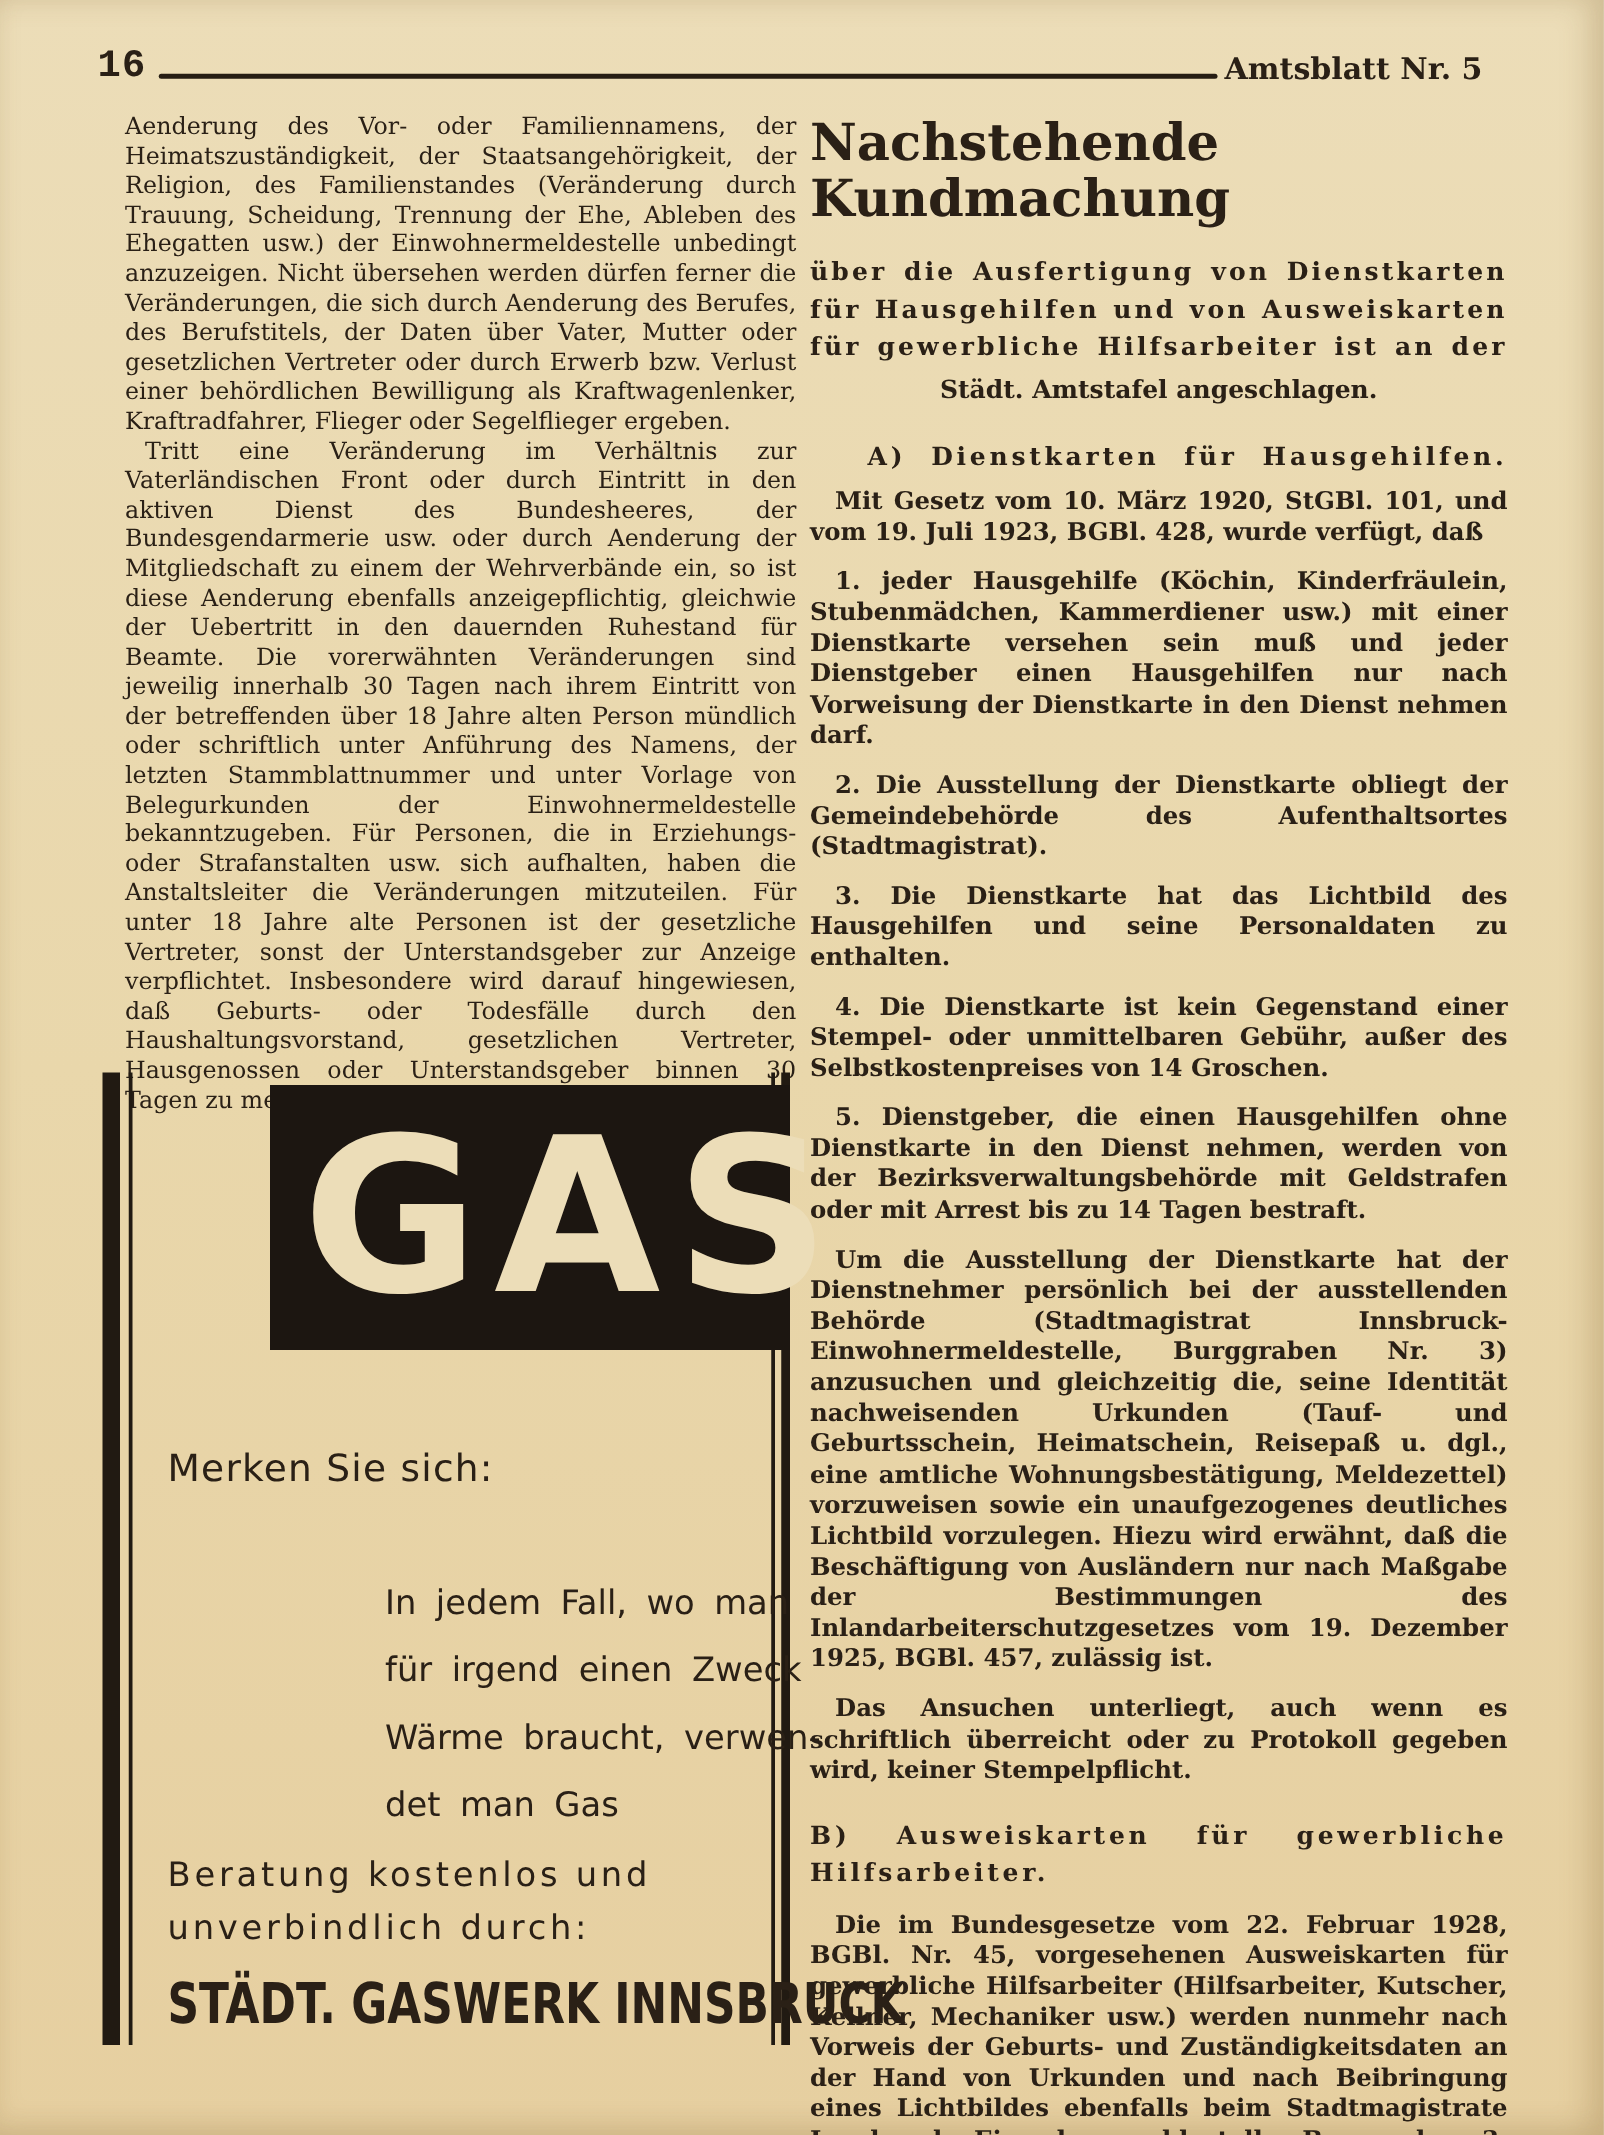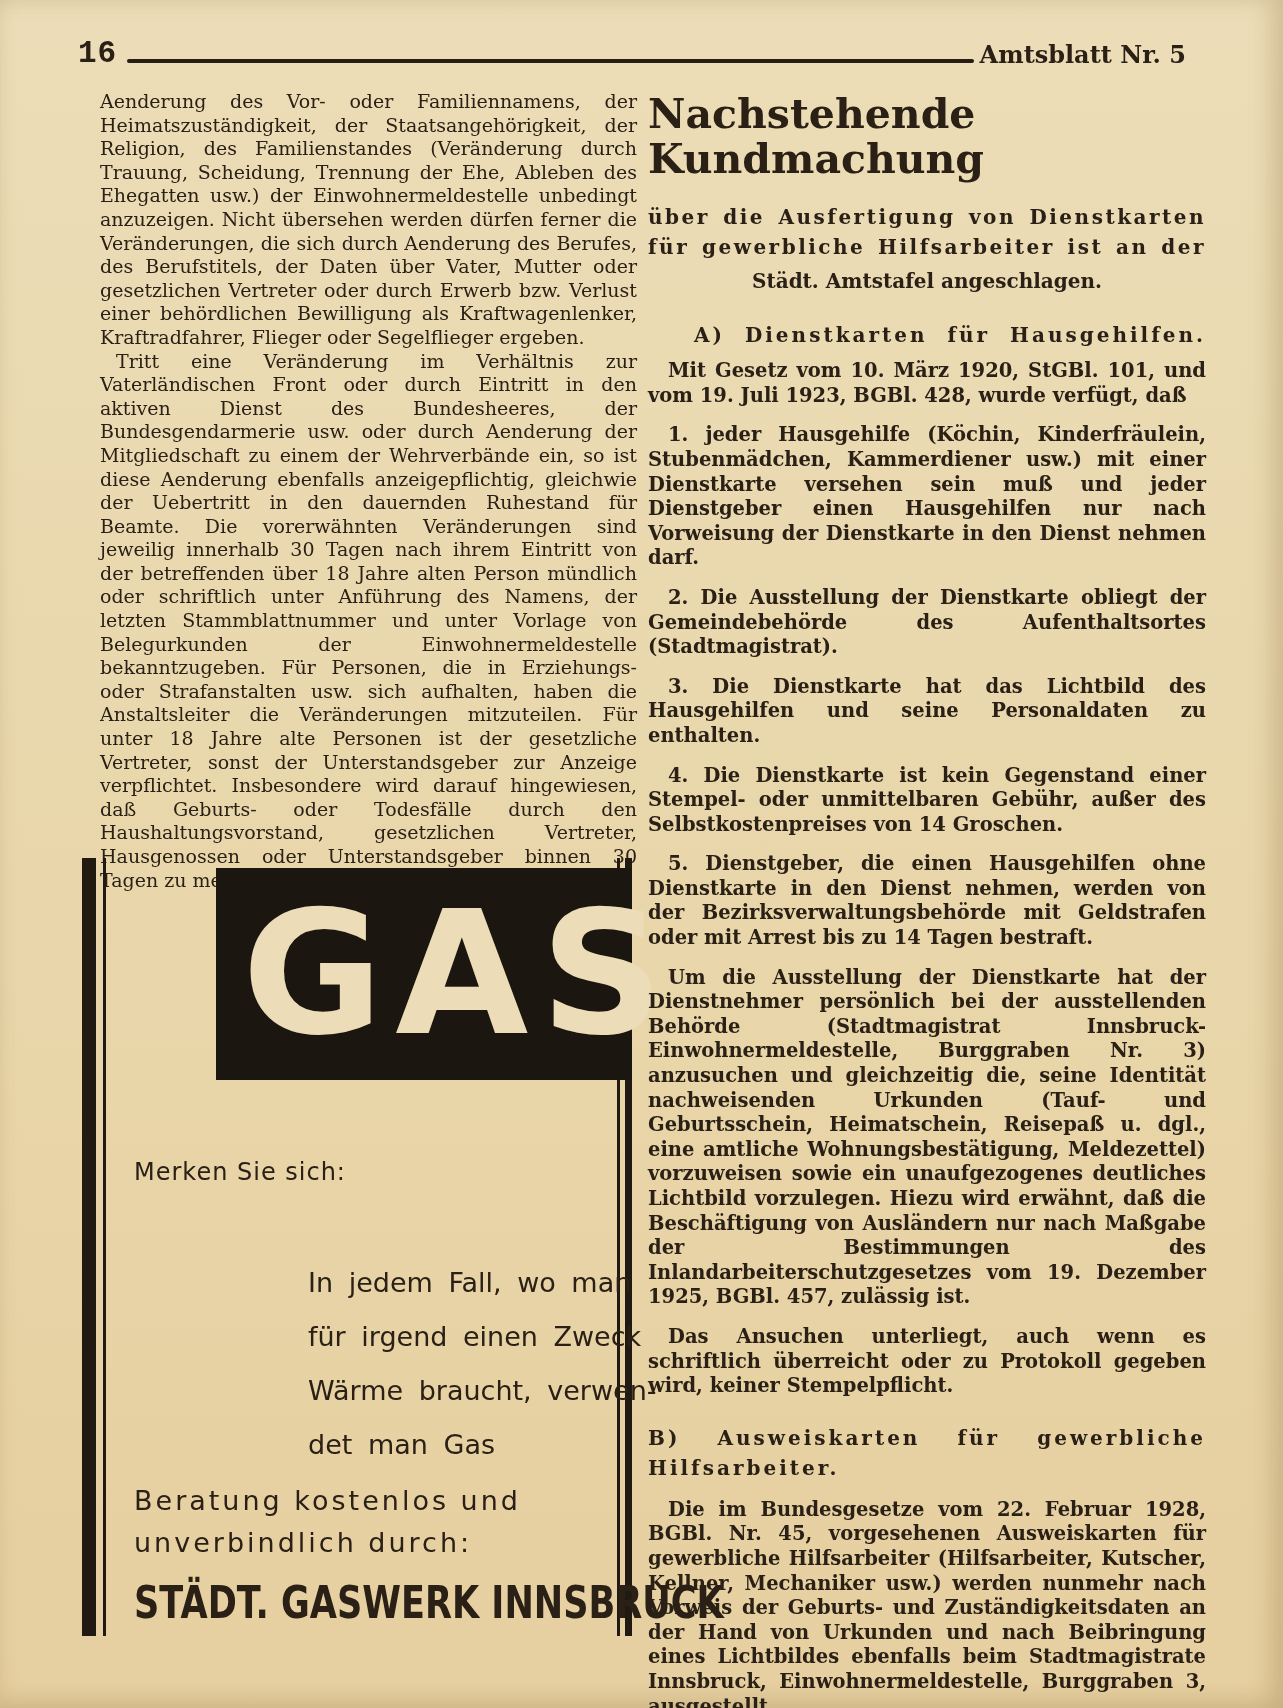--- a/index.html
+++ b/index.html
@@ -27,21 +27,21 @@
   .rule.l-outer{left:0;width:14px;}
   .rule.l-inner{left:21px;width:3px;}
   .rule.r-inner{right:12px;width:3px;}
   .rule.r-outer{right:0;width:7px;}
   .gas-box{
     position:absolute;left:134px;top:10px;width:416px;height:212px;
     background:#1c1611;color:#ecddb8;
     display:flex;align-items:center;padding-left:26px;box-sizing:border-box;
     font-weight:bold;font-size:172px;letter-spacing:12px;line-height:1;text-align:center;
   }
-  .merken{position:absolute;left:52px;top:300px;font-size:24px;letter-spacing:1px;}
+  .merken{position:absolute;left:52px;top:300px;font-size:30px;letter-spacing:1px;}
   .slogan{position:absolute;left:226px;top:398px;font-size:27px;line-height:54px;word-spacing:7px;white-space:nowrap;}
   .beratung{position:absolute;left:52px;top:622px;font-size:27px;letter-spacing:3px;line-height:42px;}
   .company{position:absolute;left:52px;top:718px;font-size:45px;font-weight:bold;white-space:nowrap;transform:scaleX(.78);transform-origin:left center;letter-spacing:0;}
   
   .col-right{position:absolute;left:648px;top:92px;width:558px;font-weight:bold;}
   .headline{font-size:41px;line-height:1.1;margin:0 0 20px 0;letter-spacing:0;}
   .intro-line{font-size:20px;line-height:30px;letter-spacing:2.5px;text-align:justify;text-align-last:justify;}
   .intro-center{font-size:20px;line-height:30px;text-align:center;margin-top:4px;}
   .sec-heading{font-size:20px;line-height:30px;letter-spacing:3px;margin-top:24px;text-align:justify;}
   .sec-heading.stretch{text-align-last:justify;padding-left:46px;box-sizing:border-box;}
@@ -82,20 +82,21 @@
     <div class="beratung">
       <div>Beratung kostenlos und</div>
       <div>unverbindlich durch:</div>
     </div>
     <div class="company">STÄDT. GASWERK INNSBRUCK</div>
   </div>
 
   <div class="col-right">
     <h1 class="headline">Nachstehende Kundmachung</h1>
     <div class="intro-line">über die Ausfertigung von Dienstkarten</div>
+    <div class="intro-line">für Hausgehilfen und von Ausweiskarten</div>
     <div class="intro-line">für gewerbliche Hilfsarbeiter ist an der</div>
     <div class="intro-center">Städt. Amtstafel angeschlagen.</div>
 
     <div class="sec-heading stretch">A) Dienstkarten für Hausgehilfen.</div>
     <p class="body">Mit Gesetz vom 10. März 1920, StGBl. 101, und vom 19. Juli 1923, BGBl. 428, wurde verfügt, daß</p>
     <p class="body spaced">1. jeder Hausgehilfe (Köchin, Kinderfräulein, Stubenmädchen, Kammerdiener usw.) mit einer Dienstkarte versehen sein muß und jeder Dienstgeber einen Hausgehilfen nur nach Vorweisung der Dienstkarte in den Dienst nehmen darf.</p>
     <p class="body spaced">2. Die Ausstellung der Dienstkarte obliegt der Gemeindebehörde des Aufenthaltsortes (Stadtmagistrat).</p>
     <p class="body spaced">3. Die Dienstkarte hat das Lichtbild des Hausgehilfen und seine Personaldaten zu enthalten.</p>
     <p class="body spaced">4. Die Dienstkarte ist kein Gegenstand einer Stempel- oder unmittelbaren Gebühr, außer des Selbstkostenpreises von 14 Groschen.</p>
     <p class="body spaced">5. Dienstgeber, die einen Hausgehilfen ohne Dienstkarte in den Dienst nehmen, werden von der Bezirksverwaltungsbehörde mit Geldstrafen oder mit Arrest bis zu 14 Tagen bestraft.</p>

